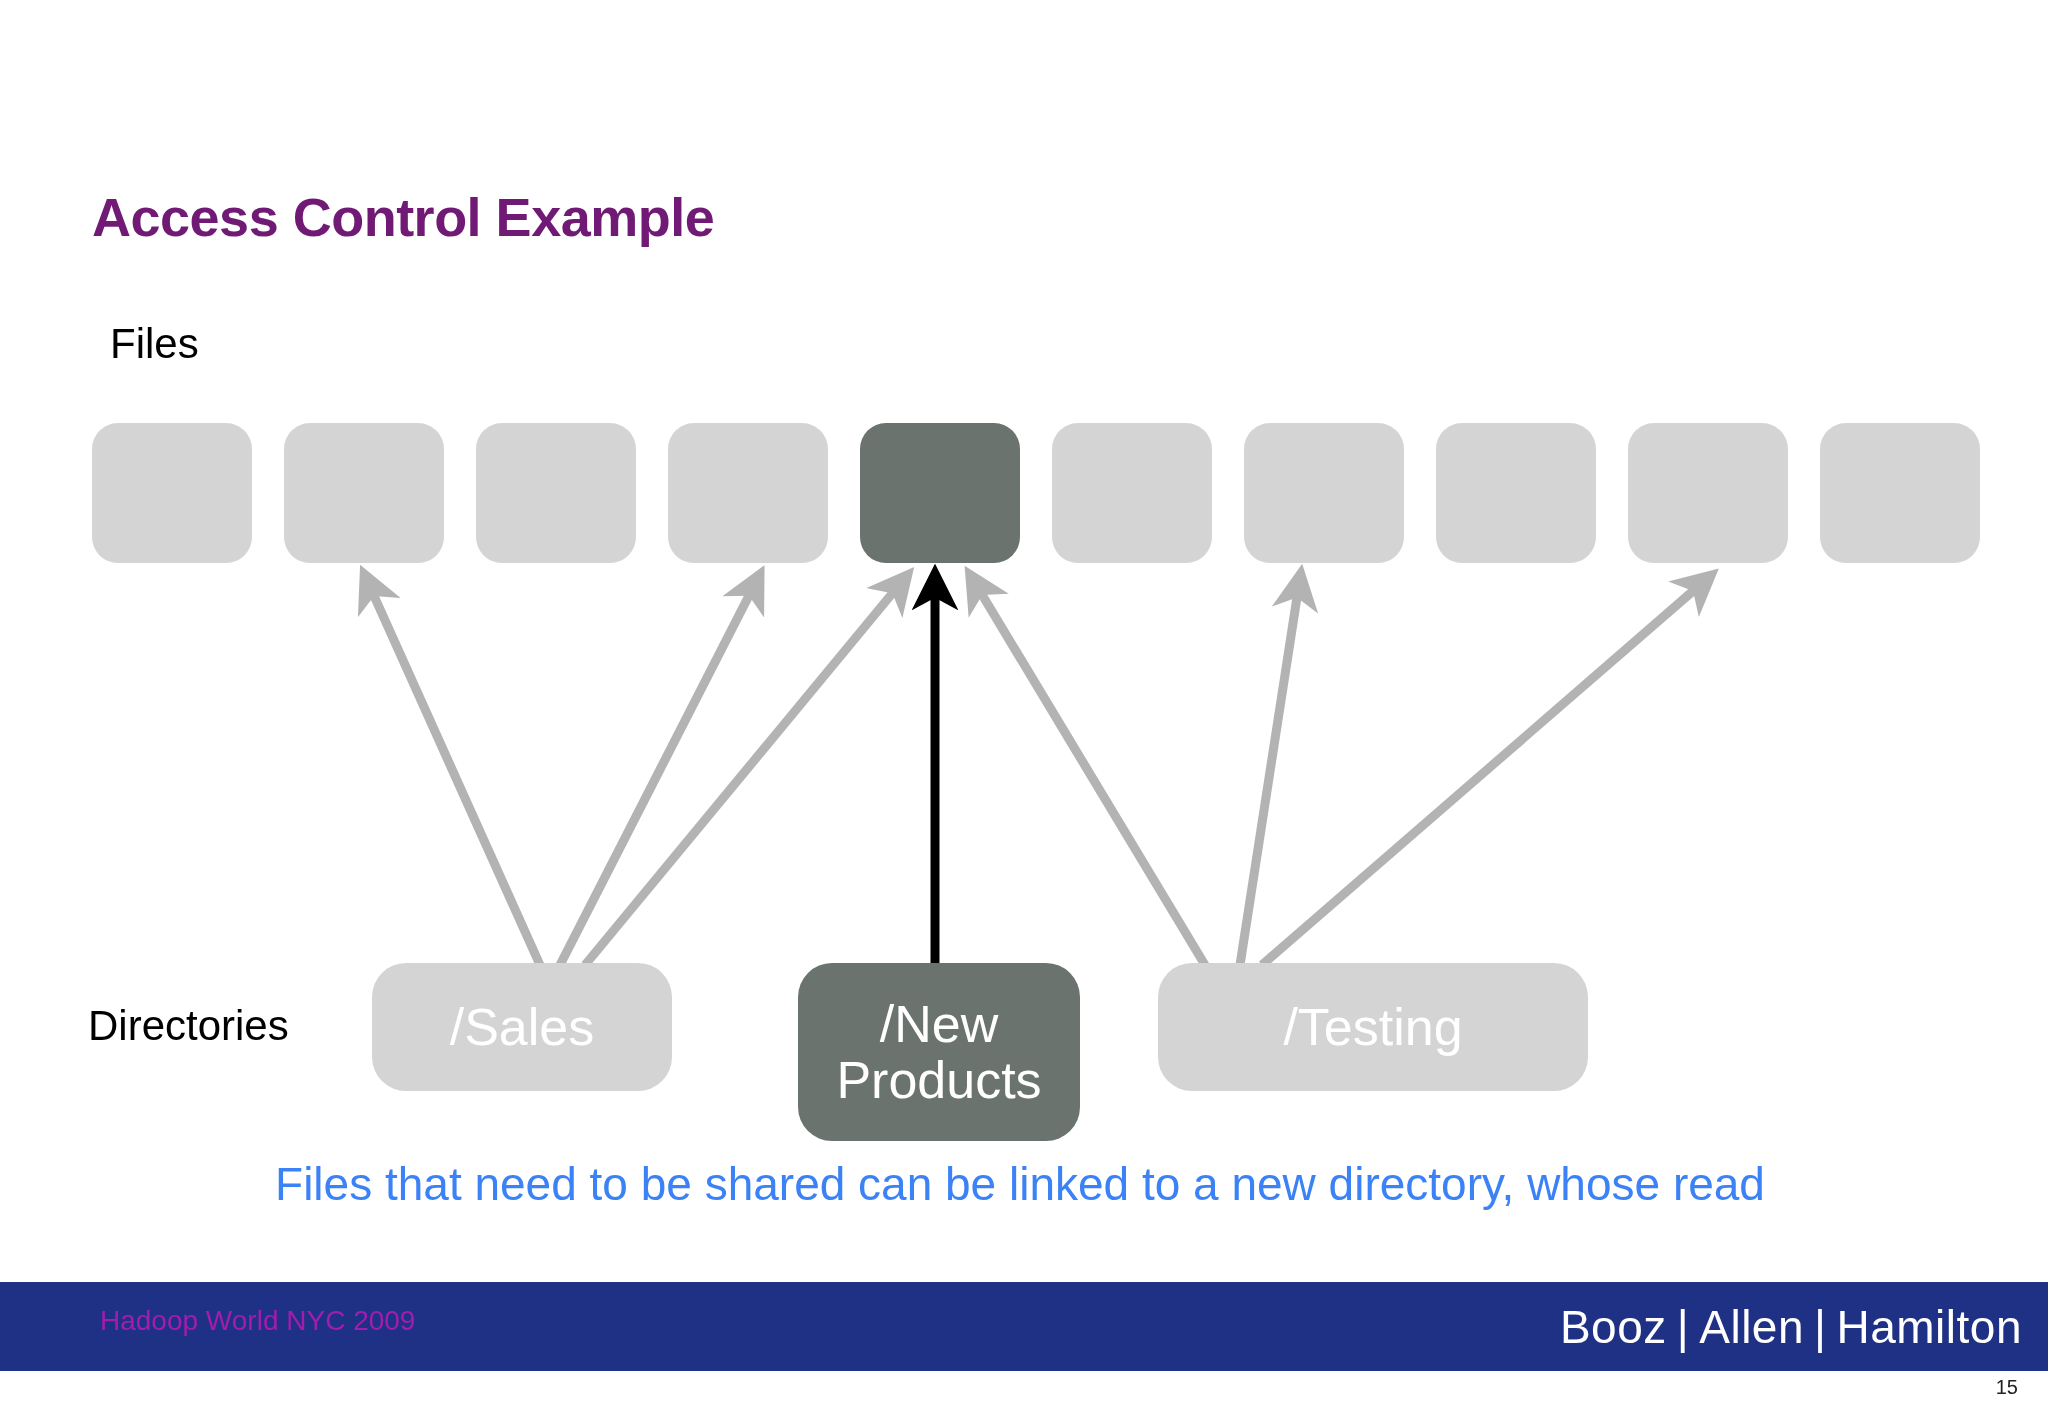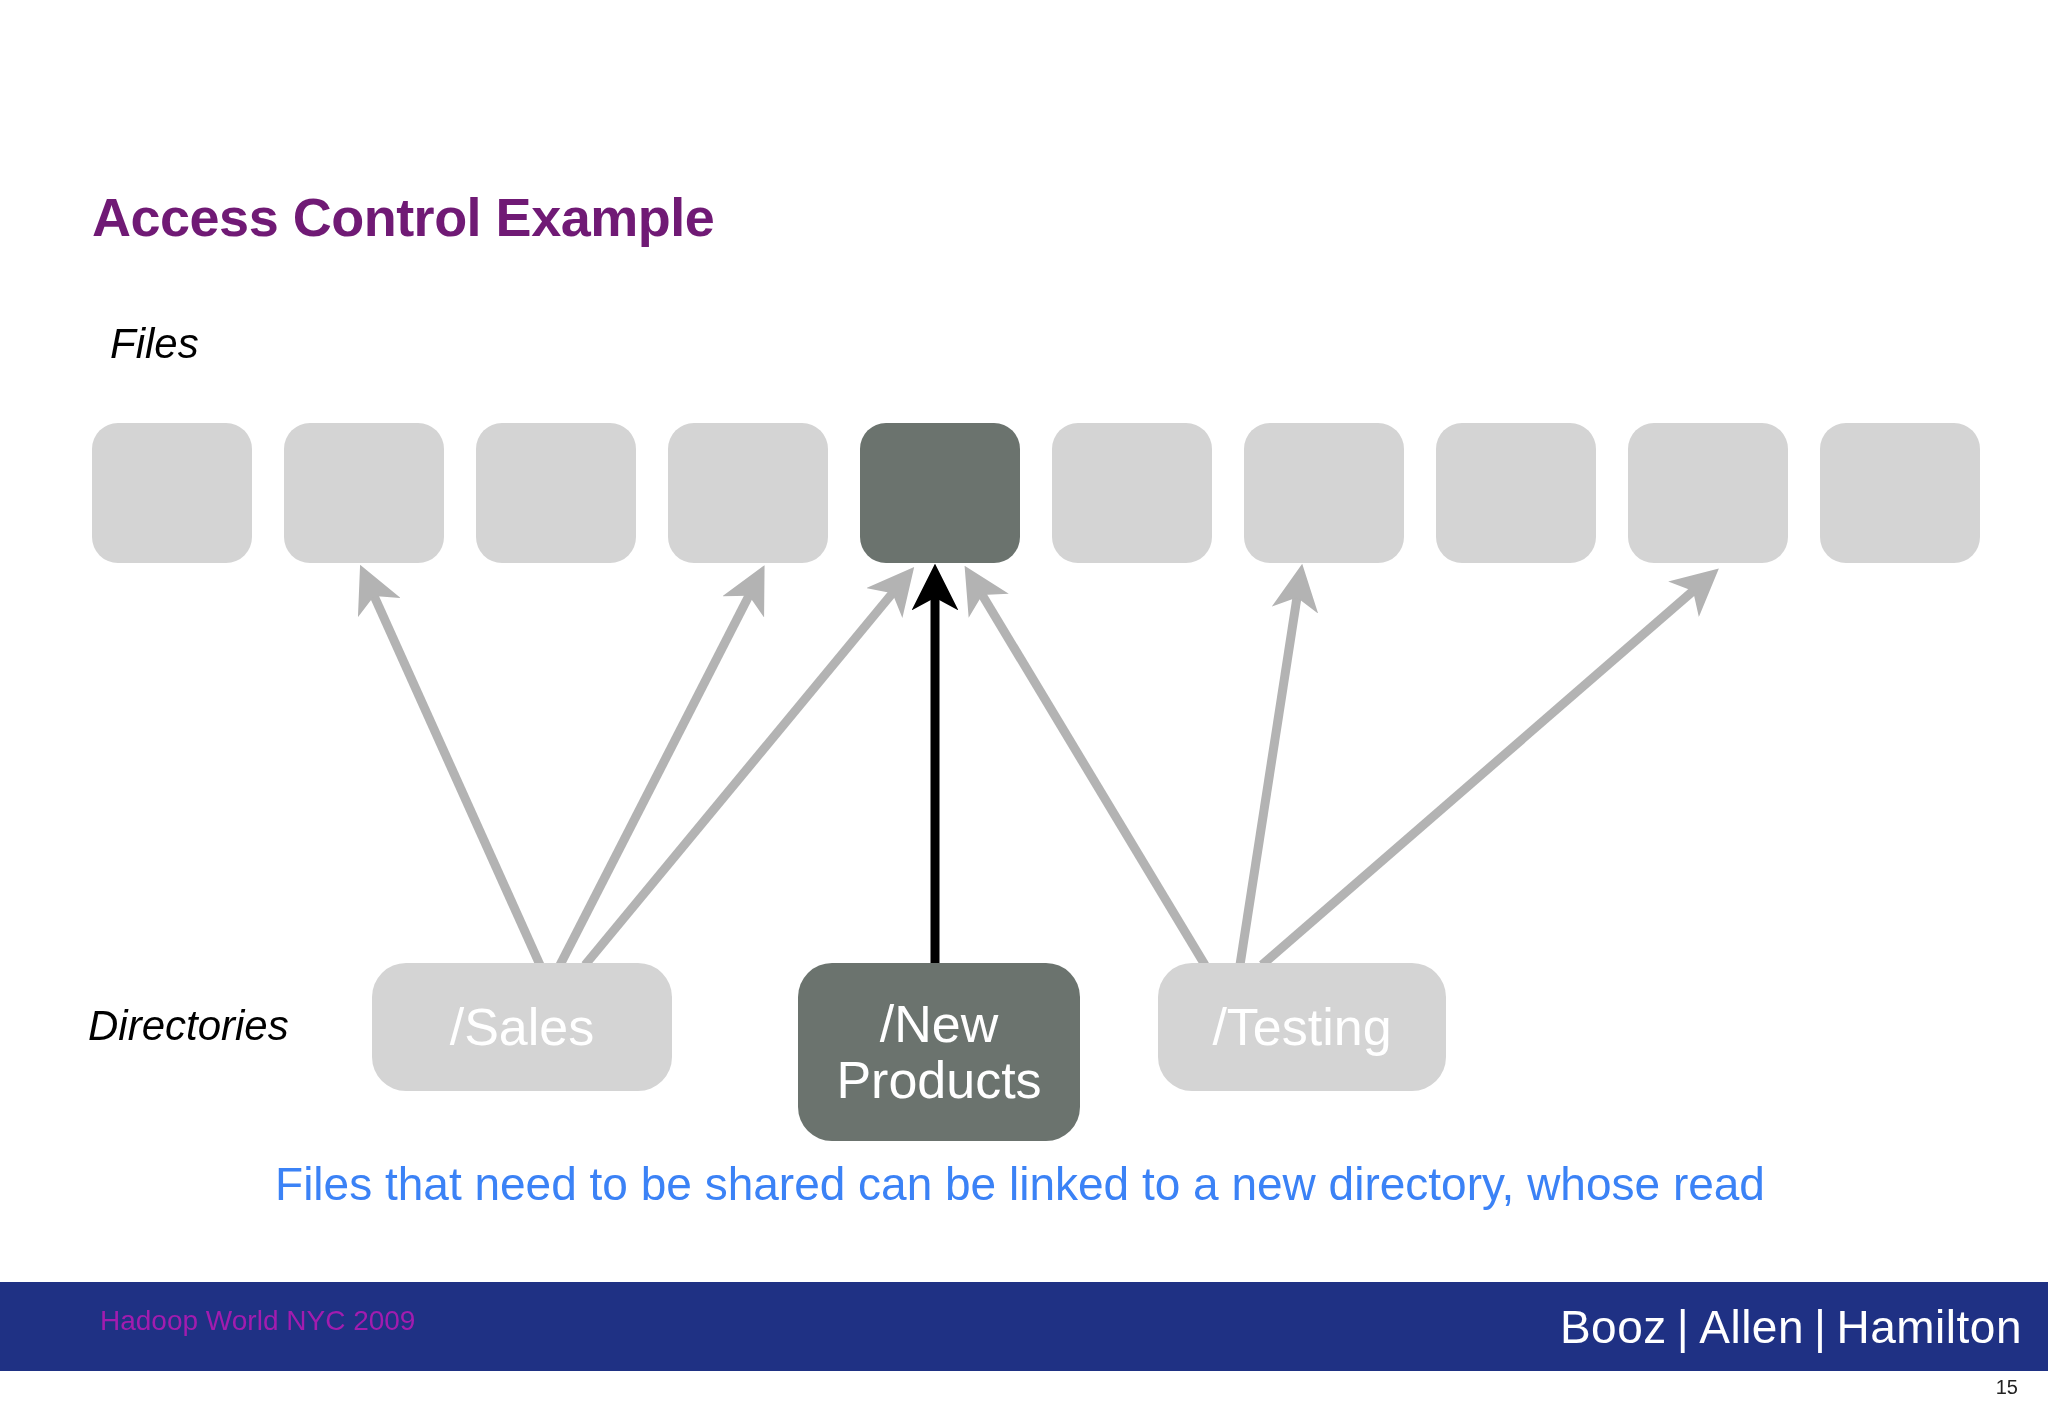--- a/index.html
+++ b/index.html
@@ -27,21 +27,20 @@
     letter-spacing: -0.5px;
     white-space: nowrap;
   }
 
   
   .row-label {
     position: absolute;
     font-size: 42px;
     color: #000000;
     white-space: nowrap;
-    font-style: italic;
   }
   #files-label   { left: 110px; top: 320px; }
   #dirs-label    { left: 88px;  top: 1002px; }
 
   
   #file-row {
     position: absolute;
     left: 0;
     top: 423px;
     width: 2048px;
@@ -79,21 +78,21 @@
     align-items: center;
     justify-content: center;
     text-align: center;
     box-sizing: border-box;
   }
   .dir-box.highlight { background: #6b736e; }
 
   #dir-sales    { left: 372px;  top: 963px;  width: 300px; height: 128px; }
   #dir-newprod  { left: 798px;  top: 963px;  width: 282px; height: 178px;
                   padding: 12px 10px; }
-  #dir-testing  { left: 1158px; top: 963px;  width: 288px; height: 128px; }
+  #dir-testing  { left: 1158px; top: 963px;  width: 430px; height: 128px; }
   #dir-newprod .dir-text { line-height: 1.08; }
 
   
   #caption {
     position: absolute;
     left: 120px;
     top: 1155px;
     width: 1800px;
     text-align: center;
     font-size: 46px;

